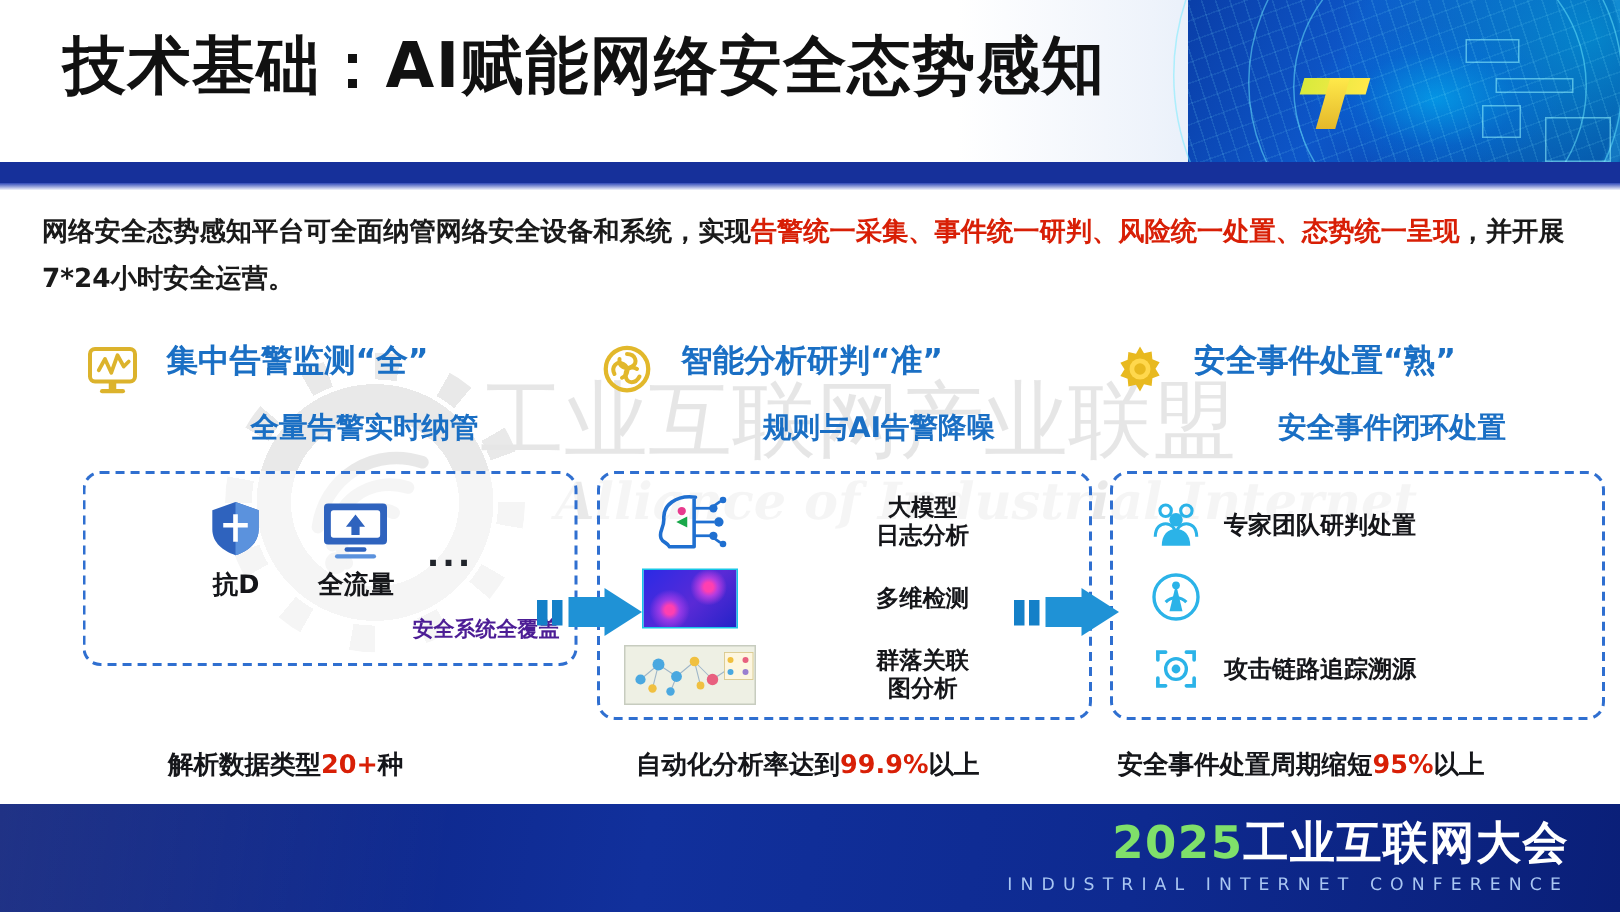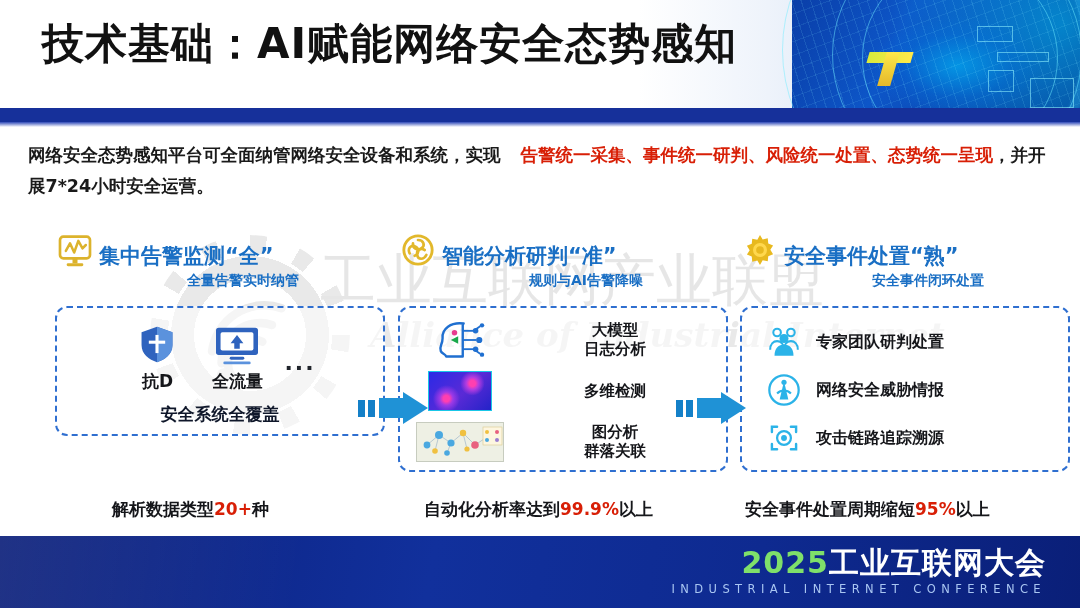--- a/index.html
+++ b/index.html
@@ -108,56 +108,56 @@
     font-size: 34px; font-style: italic; font-weight: 600; color: #b8b8b8;
     white-space: nowrap; font-family: "DejaVu Serif", "Liberation Serif", serif;
   }
 
   
   .lead {
     position: absolute; left: 28px; top: 140px; width: 1030px;
     font-size: 17.5px; font-weight: 700; line-height: 31px; color: #1a1a1a;
     z-index: 3;
   }
-  .lead .hl { color: #d81f06; margin-left: 20px; }
+  .lead .hl { color: #d81f06; }
 
   
   .col { position: absolute; top: 226px; z-index: 3; }
   .col-1 { left: 55px; width: 330px; }
   .col-2 { left: 398px; width: 330px; }
   .col-3 { left: 740px; width: 330px; }
 
-  .col-head { display: flex; align-items: flex-end; gap: 4px; height: 44px; }
+  .col-head { display: flex; align-items: flex-start; gap: 16px; height: 44px; }
   .col-head .ci { width: 40px; height: 40px; flex: 0 0 40px; }
   .col-title {
     font-size: 21px; font-weight: 700; color: #1a6fc4; white-space: nowrap;
   }
   .col-sub {
     margin-top: 2px; text-align: center; padding-left: 46px;
-    font-size: 14px; font-weight: 700; color: #1a6fc4; white-space: nowrap;
+    font-size: 19px; font-weight: 700; color: #1a6fc4; white-space: nowrap;
   }
 
   .panel {
     margin-top: 16px;
     border: 2px dashed #2f6fd0;
     border-radius: 12px;
     background: rgba(255,255,255,.55);
     position: relative;
   }
   .panel-1 { height: 130px; padding: 12px 10px 8px; }
   .panel-2 { height: 166px; padding: 8px 8px; }
   .panel-3 { height: 166px; padding: 10px 8px; }
 
   
   .p1-icons { display: flex; align-items: flex-end; justify-content: center; gap: 14px; }
   .p1-cell { width: 66px; text-align: center; }
   .p1-cell .gi { height: 46px; display: flex; align-items: flex-end; justify-content: center; }
   .p1-label { margin-top: 4px; font-size: 17px; font-weight: 700; color: #15161a; }
   .p1-dots { font-size: 22px; font-weight: 900; color: #20242b; letter-spacing: 2px; padding-bottom: 18px; }
-  .p1-foot { margin-top: 10px; text-align: center; font-size: 17px; font-weight: 700; color: #0f172a; }
+  .p1-foot { margin-top: 10px; text-align: right; font-size: 14px; font-weight: 700; color: #4c1d95; }
 
   
   .p2-row { display: flex; align-items: center; height: 48px; margin-bottom: 3px; }
   .p2-thumb { width: 104px; flex: 0 0 104px; display: flex; align-items: center; justify-content: center; }
   .p2-txt { flex: 1; text-align: center; font-size: 15.5px; font-weight: 700; color: #15161a; line-height: 19px; }
 
   .thumb-heat {
     width: 64px; height: 40px; border: 1px solid #19c7e8;
     background:
       radial-gradient(circle at 70% 30%, #ff3fb0 0 6%, #b43ce0 12%, rgba(0,0,0,0) 24%),
@@ -361,22 +361,22 @@
             </g>
             <rect x="66" y="4" width="19" height="18" fill="#fdf6e0" stroke="#d9c98e" stroke-width="0.6"></rect>
             <circle cx="70" cy="9" r="2" fill="#f0c040"></circle>
               <circle cx="80" cy="9" r="2" fill="#e8607f"></circle>
             <circle cx="70" cy="17" r="2" fill="#4aa8e0"></circle>
               <circle cx="80" cy="17" r="2" fill="#9a7fd0"></circle>
           </svg>
         </div>
       </div>
       <div class="p2-txt">
+        <div>群落关联</div>
         <div>图分析</div>
-        <div>群落关联</div>
       </div>
     </div>
   </div>
 </div>
 
 <div class="col col-3">
   <div class="col-head">
     <svg class="ci" viewBox="0 0 48 48">
       <g fill="#e8b91f">
         <path d="M24 6 l3.2 5.4 6.1-1.4 .6 6.2 5.8 2.3-3.3 5.3 3.3 5.3-5.8 2.3-.6 6.2-6.1-1.4L24 42l-3.2-5.4-6.1 1.4-.6-6.2-5.8-2.3 3.3-5.3-3.3-5.3 5.8-2.3 .6-6.2 6.1 1.4z"></path>
@@ -407,21 +407,20 @@
 
     <div class="p3-row">
       <div class="p3-ic">
         <svg width="38" height="38" viewBox="0 0 44 44">
           <circle cx="22" cy="22" r="17" fill="none" stroke="#2bb3e8" stroke-width="2.6"></circle>
           <path d="M14 26 A11 11 0 0 1 30 26" fill="none" stroke="#2bb3e8" stroke-width="2.4"></path>
           <polygon points="22,12 27,33 17,33" fill="#2bb3e8"></polygon>
           <circle cx="22" cy="13" r="3" fill="#2bb3e8"></circle>
         </svg>
       </div>
-      <div class="p3-txt">网络安全威胁情报</div>
     </div>
 
     <div class="p3-row">
       <div class="p3-ic">
         <svg width="38" height="38" viewBox="0 0 44 44">
           <g fill="none" stroke="#2bb3e8" stroke-width="2.8" stroke-linecap="round">
             <path d="M8 15 V9 H14"></path>
               <path d="M30 9 H36 V15"></path>
             <path d="M36 29 V35 H30"></path>
               <path d="M14 35 H8 V29"></path>

